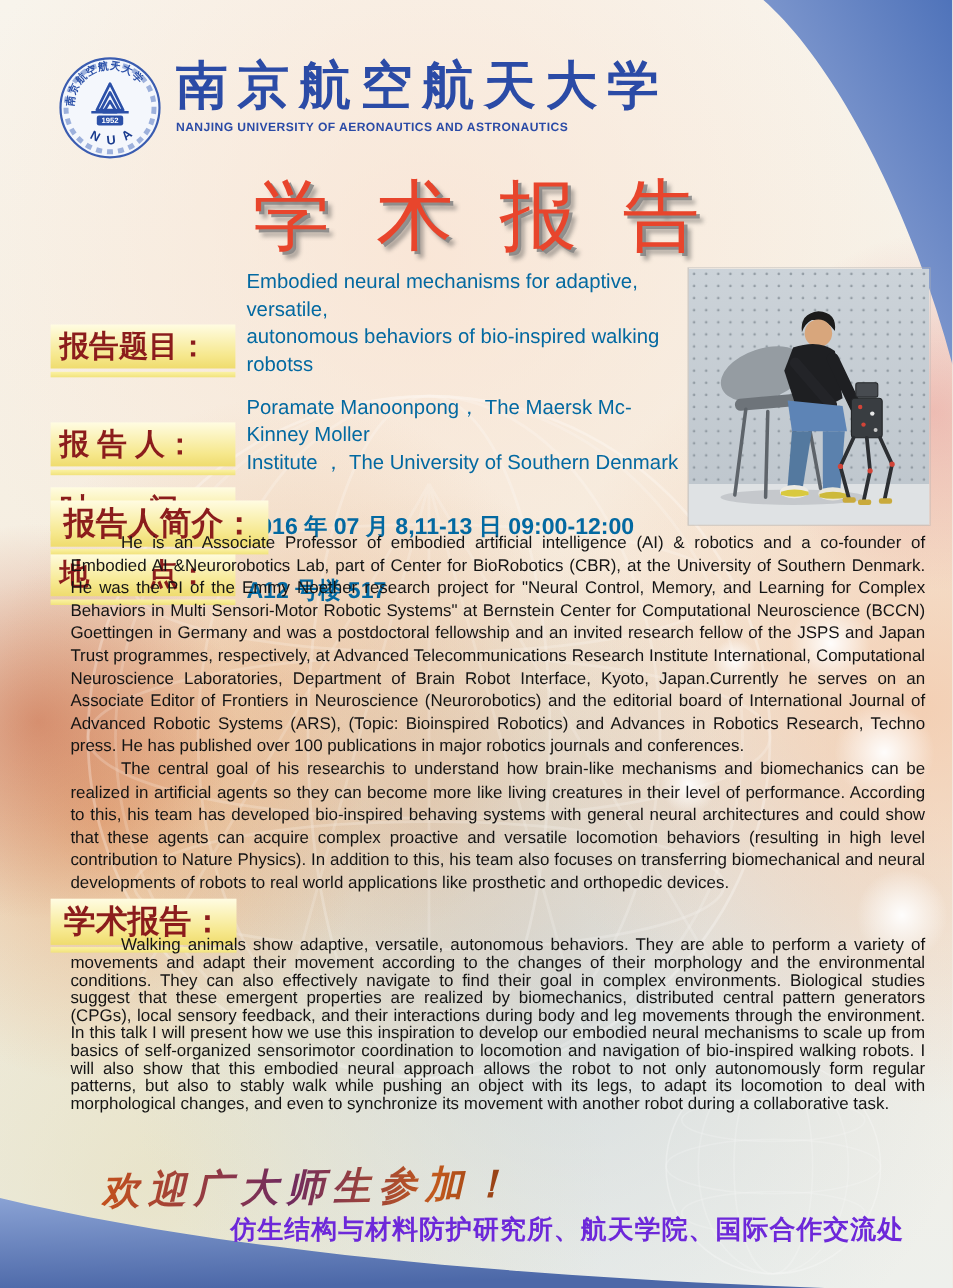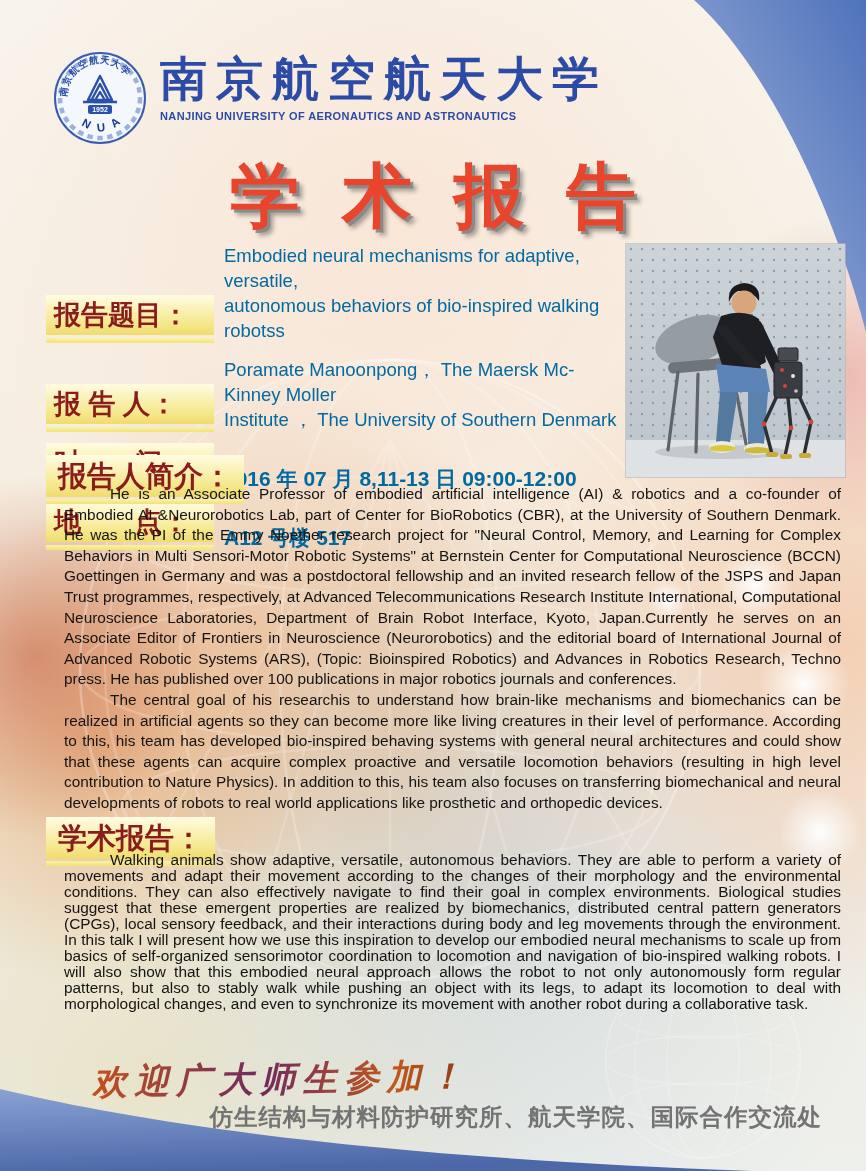--- a/index.html
+++ b/index.html
@@ -29,21 +29,21 @@
   
   .logo-row{position:absolute; left:52px; top:50px; display:flex; align-items:flex-start;}
   .emblem{width:96px; height:96px;}
   .uni-names{margin-left:12px;}
   .uni-zh{font-size:47px; font-weight:bold; color:#2b4ba6; letter-spacing:9px;
     font-family:"Liberation Serif", serif; white-space:nowrap; line-height:58px;}
   .uni-en{font-size:11px; font-weight:bold; color:#2b4ba6; letter-spacing:0.4px; margin-top:2px; white-space:nowrap;}
   
   .big-title{
     position:absolute; left:0; right:0; top:150px; text-align:center;
-    font-size:70px; font-weight:bold; letter-spacing:42px; color:#e8452c; text-indent:42px;
+    font-size:70px; font-weight:normal; letter-spacing:42px; color:#e8452c; text-indent:42px;
     text-shadow:3px 3px 0 rgba(130,130,130,0.85), 6px 6px 4px rgba(70,70,70,0.45);
   }
   
   .info{position:absolute; left:46px; top:240px; width:575px;}
   .info-row{display:flex; align-items:flex-end; margin-bottom:11px;}
   .label-wrap{flex:none; width:168px;}
   .hl-box{
     display:block; box-sizing:border-box; width:100%;
     background:linear-gradient(180deg,#fffce2 0%, #f6e88e 70%, #efdc6e 100%);
     color:#8b1c1c; font-weight:bold; font-size:27px; line-height:36px;
@@ -73,21 +73,21 @@
     color:#b04a1e; transform:rotate(-1deg); white-space:nowrap;
   }
   @supports (-webkit-background-clip: text){
     .welcome{
       background:linear-gradient(92deg,#c4511c 0%, #6f2a60 45%, #c2591c 80%, #8a3a14 100%);
       -webkit-background-clip:text; background-clip:text; color:transparent;
     }
   }
   .organizers{
     position:absolute; right:44px; top:1101px; text-align:right;
-    font-size:23.5px; font-weight:bold; color:#737373; letter-spacing:1px; white-space:nowrap;font-family:Liberation Serif, serif;
+    font-size:23.5px; font-weight:bold; color:#6d28d9; letter-spacing:1px; white-space:nowrap;font-family:Liberation Serif, serif;
   }
 </style>
 </head>
 <body>
 
 <div class="poster">
 
   <div class="bg-wash"></div>
 
   <svg class="deco" style="left:40px; top:320px; opacity:0.5;" width="700" height="700" viewBox="0 0 700 700">

